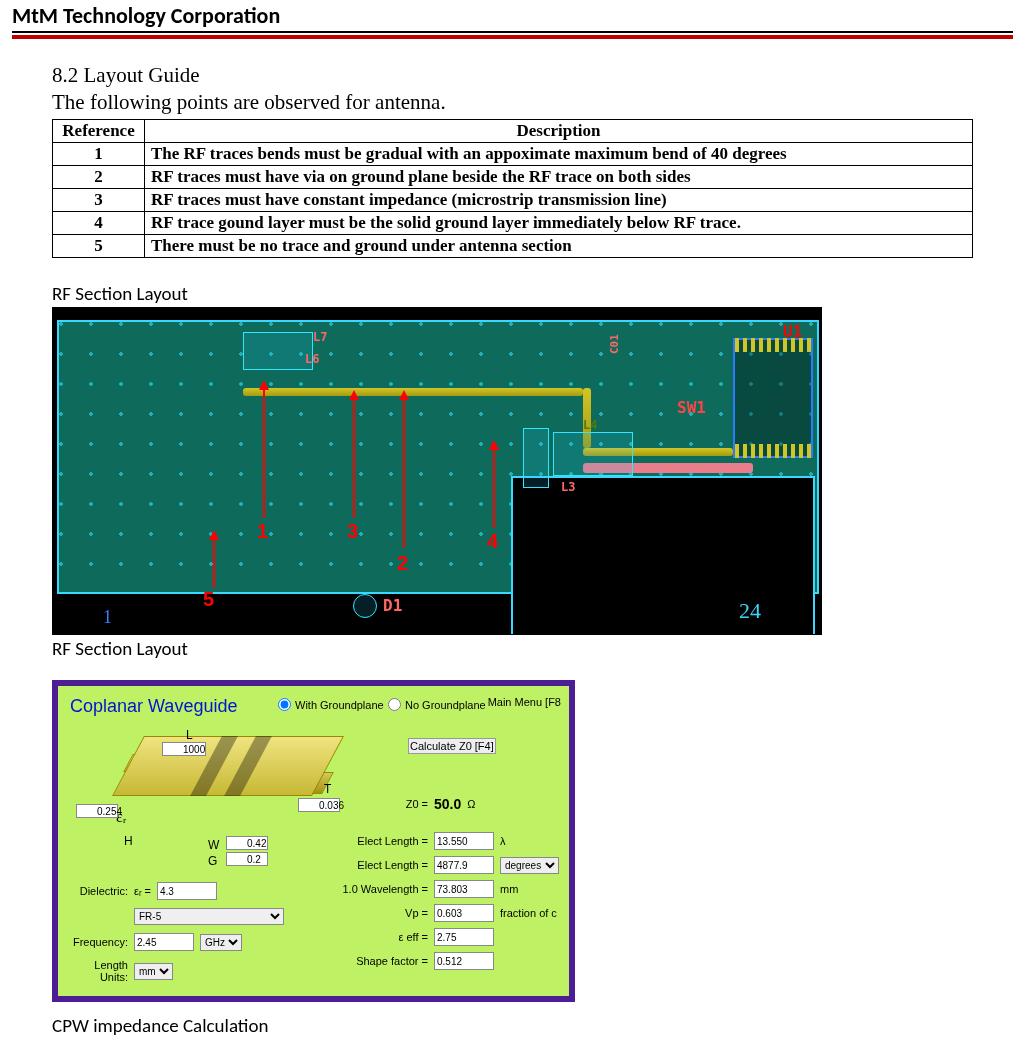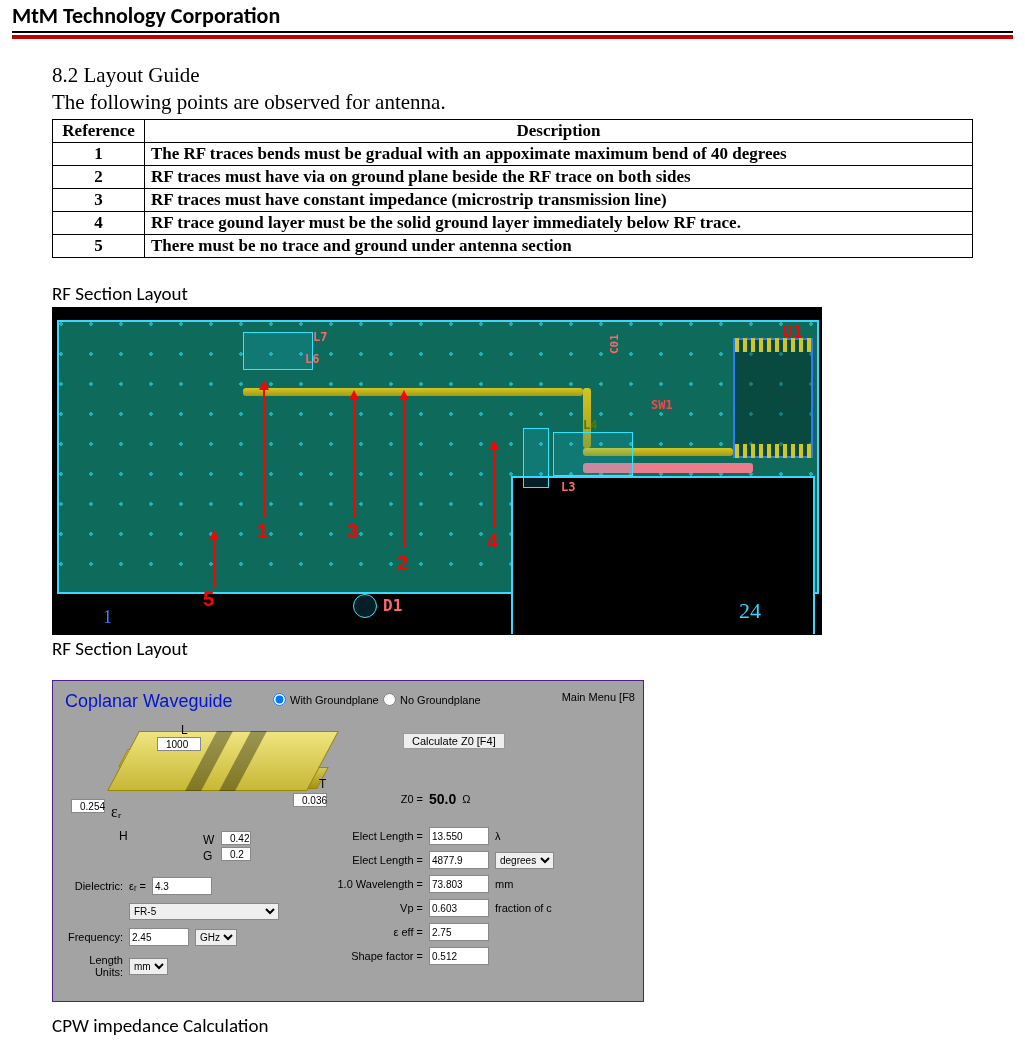--- a/index.html
+++ b/index.html
@@ -130,21 +130,21 @@
     background: rgba(0,0,0,0.3);
   }
   .pcb-chip-pins-top,.pcb-chip-pins-bot{
     position:absolute; left:0; right:0; height:14px;
     background-image: repeating-linear-gradient(90deg,#d2c625 0 4px,transparent 4px 8px);
   }
   .pcb-chip-pins-top{top:-2px;}
   .pcb-chip-pins-bot{bottom:-2px;}
   .pcb-label { position:absolute; font-family: monospace; font-weight:bold; }
   .lbl-u1 { left:730px; top:14px; color:#f00; font-size:16px; }
-  .lbl-sw1 { left:598px; top:90px; color:#f44; font-size:12px; }
+  .lbl-sw1 { left:624px; top:90px; color:#f44; font-size:16px; }
   .lbl-d1 { left:330px; top:288px; color:#f66; font-size:16px; }
   .lbl-l7 { left:260px; top:22px; color:#f66; font-size:12px;}
   .lbl-l6 { left:252px; top:44px; color:#f66; font-size:12px;}
   .lbl-l4 { left:530px; top:110px; color:#4d7c0f; font-size:12px;}
   .lbl-l3 { left:508px; top:172px; color:#f66; font-size:12px;}
   .lbl-c01 { left:555px; top:46px; color:#f66; font-size:11px; transform:rotate(-90deg); transform-origin:left top;}
   .lbl-24 { right:60px; bottom:10px; color:#3ad7ff; font-size:22px; position:absolute;}
   .lbl-1b { left:50px; bottom:6px; color:#3a7bff; font-size:18px; position:absolute;}
   .arrow {
     position:absolute; width:2px; background:#f00;
@@ -168,45 +168,45 @@
   .comp {
     position:absolute; border:1px solid #2ee7ff; background:rgba(40,200,255,0.15);
   }
   .c-a{left:190px;top:24px;width:70px;height:38px;}
   .c-b{left:500px;top:124px;width:80px;height:44px;}
   .c-c{left:470px;top:120px;width:26px;height:60px;}
   .c-d{left:300px;top:286px;width:24px;height:24px; border-radius:50%;}
 
   
   .cpw-fig {
-    width: 592px;
+    width: 523px;
     height: 322px;
-    background: #a3a3a3;
-    border: 1px solid #4c1d95;
+    background: #bef264;
+    border: 6px solid #4c1d95;
     position: relative;
     font-family: Arial, sans-serif;
     font-size: 11px;
     color: #000;
   }
   .cpw-title { position:absolute; left:12px; top:10px; color:#0015d1; font-size:18px; font-family:Arial;}
   .cpw-mainmenu { position:absolute; right:8px; top:10px; font-size:11px;}
   .cpw-radio { position:absolute; top:12px; font-size:11px; display:flex; align-items:center; gap:4px;}
   .cpw-radio input{margin:0;}
   .cpw-radio.r1{left:220px;} .cpw-radio.r2{left:330px;}
-  .cpw-btn { position:absolute; padding:1px 8px; background:#eee; border:1px solid #999; font-size:11px;}
+  .cpw-btn { position:absolute; padding:1px 1px; background:#eee; border:1px solid #999; font-size:11px;}
   .cpw-btn.calc{left:350px; top:52px;}
   .cpw-diagram { position:absolute; left:70px; top:50px; width:200px; height:100px; }
   .cpw-plane { position:absolute; width:200px; height:60px; transform:skewX(-28deg); }
   .cpw-plane.top { top:0; background:linear-gradient(#efe47f,#c7b836); border:1px solid #998800;}
   .cpw-plane.mid { top:18px; background:linear-gradient(#efe47f,#c7b836); border:1px solid #998800; height:18px;}
   .cpw-plane.bot { top:36px; background:linear-gradient(#d3c85a,#a49214); border:1px solid #998800; height:22px;}
   .cpw-slot { position:absolute; top:0; height:60px; width:16px; background:rgba(0,0,0,0.35); transform:skewX(-28deg);}
   .cpw-slot.s1{left:78px;} .cpw-slot.s2{left:112px;}
   .cpw-dimlabel { position:absolute; font-size:12px; }
-  .cpw-box { position:absolute; background:#fff; border:1px solid #888; padding:0 8px; font-size:10px; height:14px; line-height:14px;}
+  .cpw-box { position:absolute; background:#fff; border:1px solid #888; padding:0 20px; font-size:10px; height:14px; line-height:14px;}
   .cpw-L {left:128px; top:42px;}
   .cpw-Lbox{left:104px; top:56px; width:44px;}
   .cpw-T {left:266px; top:96px;}
   .cpw-Tbox{left:240px; top:112px; width:34px;}
   .cpw-H {left:66px; top:148px;}
   .cpw-Hbox{left:18px; top:118px; width:34px;}
   .cpw-W {left:150px; top:152px;}
   .cpw-Wbox{left:168px; top:150px; width:30px;}
   .cpw-G {left:150px; top:168px;}
   .cpw-Gbox{left:168px; top:166px; width:30px;}

